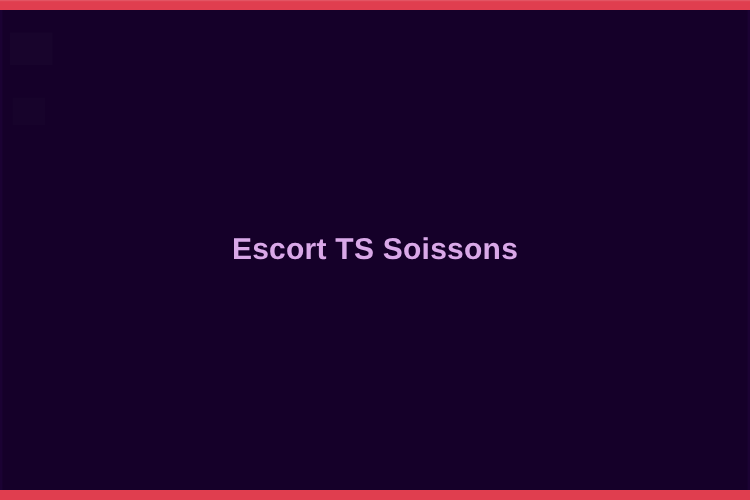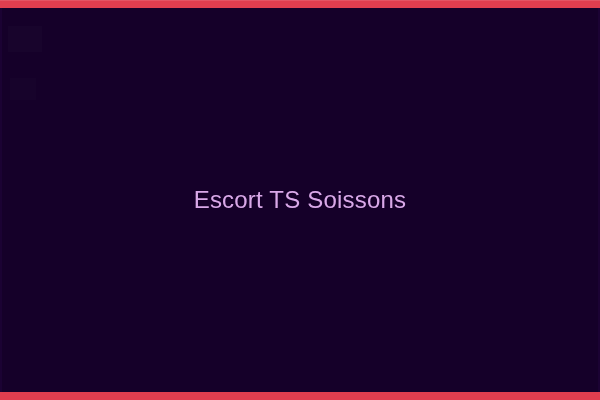--- a/index.html
+++ b/index.html
@@ -83,21 +83,21 @@
     bottom: 8px;
     display: flex;
     align-items: center;
     justify-content: center;
   }
 
   .caption-text {
     margin: 0;
     font-family: "Liberation Sans", sans-serif;
     font-size: 24px;
-    font-weight: 400;
+    font-weight: 700;
     line-height: 1.2;
     letter-spacing: 0.2px;
     color: #d9a8e8;
     text-align: center;
     white-space: nowrap;
     user-select: none;
   }
 </style>
 </head>
 <body>

